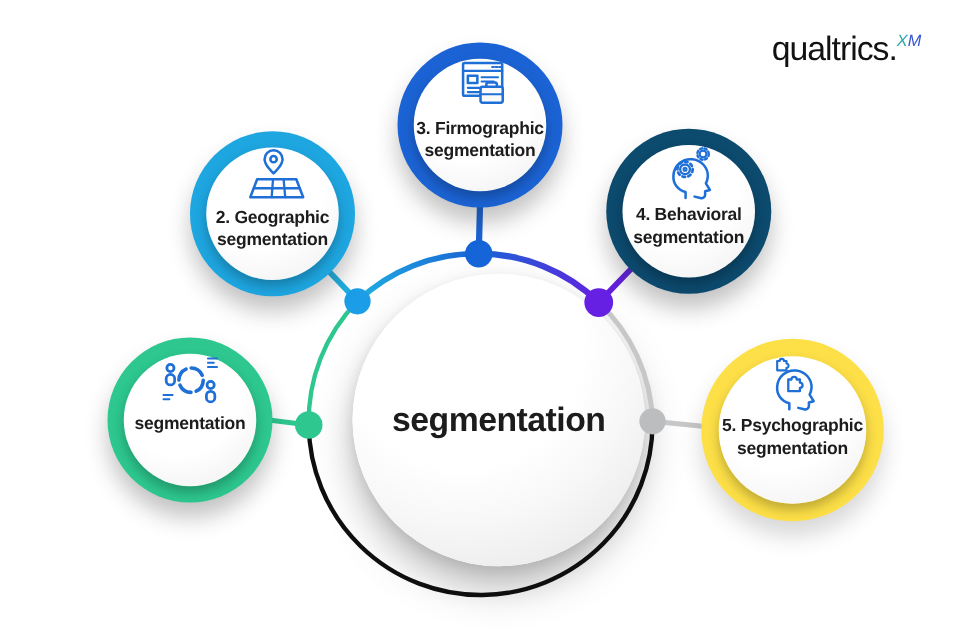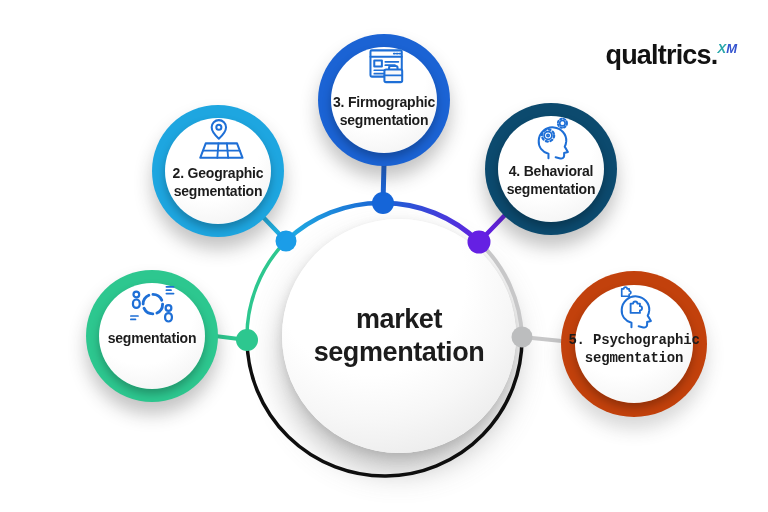--- a/index.html
+++ b/index.html
@@ -37,32 +37,31 @@
   .n3{left:318px;top:34px;}
   .n4{left:485px;top:103px;}
   .n5{left:561px;top:271px;width:146px;height:146px;box-shadow:0 12px 18px rgba(60,60,60,.2);}
   .n5 .node-inner{width:118px;height:118px;}
   .node-label{
     font-size:14px;line-height:18px;font-weight:bold;color:#1c1c1c;
     white-space:nowrap;text-align:center;letter-spacing:-.2px;
   }
   .icon{margin-bottom:2px;flex:0 0 auto;}
   
-  .logo{position:absolute;top:40px;right:31px;color:#121212;font-weight:bold;
+  .logo{position:absolute;top:24px;right:31px;color:#121212;font-weight:normal;
         font-size:27px;letter-spacing:-.8px;margin-left:44px;}
   .logo .xm{font-size:13px;font-style:italic;position:relative;top:-11px;letter-spacing:0;}
 </style>
 </head>
 <body>
 
 <div class="canvas">
 
   <div class="center-circle">
     <div class="center-title">
-      <div>market</div>
       <div>segmentation</div>
     </div>
   </div>
 
   <svg class="overlay" viewBox="0 0 768 512" xmlns="http://www.w3.org/2000/svg">
     <defs>
       <linearGradient id="gradCyanBlue" gradientUnits="userSpaceOnUse" x1="286" y1="241" x2="383" y2="203">
         <stop offset="0" stop-color="#1fb0e2"></stop>
         <stop offset="1" stop-color="#1b63d4"></stop>
       </linearGradient>
@@ -154,21 +153,21 @@
           <circle cx="24.5" cy="23" r="1.4" stroke-width="2"></circle>
           <circle cx="41.5" cy="8.5" r="3.2" stroke-width="2"></circle>
           <circle cx="41.5" cy="8.5" r="5.4" stroke-width="2.3" stroke-dasharray="2 2.4"></circle>
         </g>
       </svg>
       <div class="node-label">4. Behavioral</div>
       <div class="node-label">segmentation</div>
     </div>
   </div>
 
-  <div class="node n5" style="background: #c2410c; font-family: Liberation Mono, monospace;">
+  <div class="node n5" style="background: #fde047;">
     <div class="node-inner">
       <svg class="icon" viewBox="0 0 56 52" width="52" height="44">
         <g fill="none" stroke-width="2.4" stroke-linecap="round" stroke-linejoin="round" stroke="#1e6fd6">
           <path d="M25,50 V44.5 C17.5,42.5 13,36.5 13.5,29 C14,19.5 22,12.5 31.5,13.5 C40,14.4 46.5,21.5 46,30 C45.8,32.3 45.2,34.4 44.2,36.2 L48,42.5 L43.5,43.8 V47 C43.5,49.3 41.3,50.8 39,50.2 L33.5,48.8"></path>
           <path d="M24,22 h3 a2.5,2.5 0 1 1 5,0 h3 v3 a2.5,2.5 0 1 1 0,5 v3 h-11 z" stroke-width="2.2"></path>
           <path d="M13.5,4.5 h2.4 a2,2 0 1 1 4,0 h2.4 v2.4 a2,2 0 1 1 0,4 v2.4 h-8.8 z" stroke-width="2"></path>
         </g>
       </svg>
       <div class="node-label">5. Psychographic</div>
       <div class="node-label">segmentation</div>

